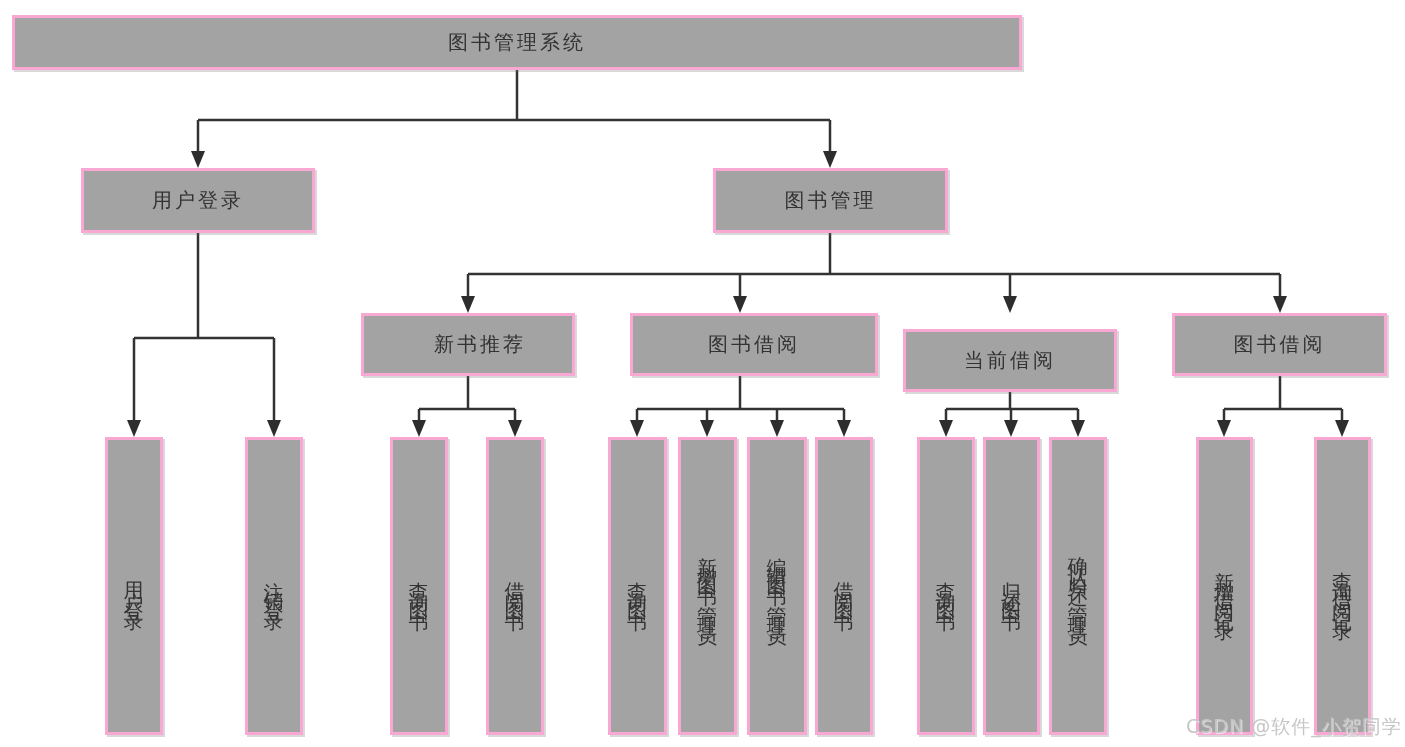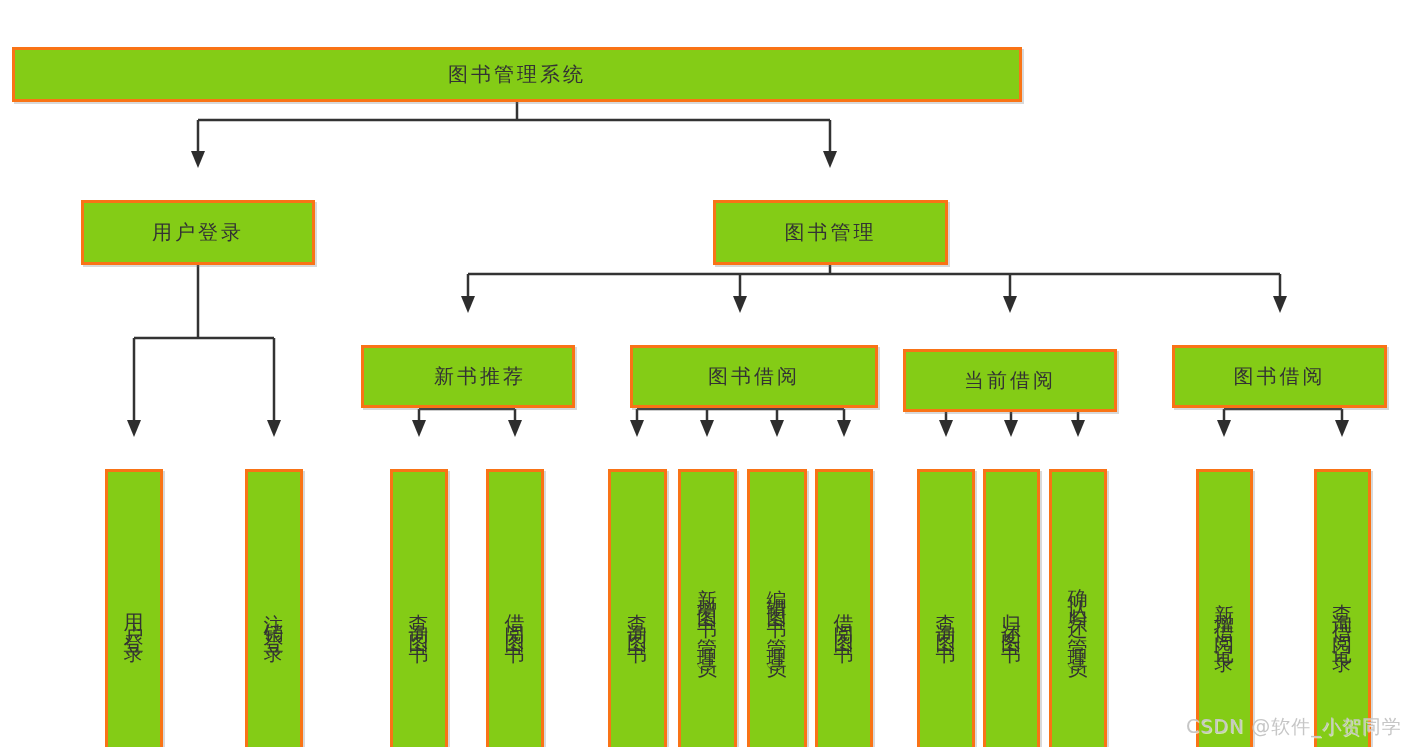--- a/index.html
+++ b/index.html
@@ -19,28 +19,27 @@
     position: absolute;
     left: 0;
     top: 0;
     width: 1405px;
     height: 747px;
     pointer-events: none;
   }
   .box {
     position: absolute;
     box-sizing: border-box;
-    background: #84cc16;
-    border: 3px solid #f97316;
+    background: #a3a3a3;
+    border: 3px solid #f9a8d4;
     color: #333333;
     display: flex;
     align-items: center;
     justify-content: center;
     box-shadow: 2px 2px 0 rgba(120,120,120,0.28);
-    margin-top: 32px;
   }
   .hnode {
     font-size: 20px;
     letter-spacing: 3px;
     white-space: nowrap;
   }
   .vnode {
     font-size: 20px;
     writing-mode: vertical-rl;
     text-orientation: mixed;
@@ -154,21 +153,21 @@
     </g>
   </svg>
 
   <div class="box hnode" style="left:12px; top:15px; width:1010px; height:55px;">图书管理系统</div>
 
   <div class="box hnode" style="left:81px; top:168px; width:234px; height:65px;">用户登录</div>
   <div class="box hnode" style="left:713px; top:168px; width:235px; height:65px;">图书管理</div>
 
   <div class="box hnode" style="left:361px; top:313px; width:214px; height:63px;padding-left:24px;">新书推荐</div>
   <div class="box hnode" style="left:630px; top:313px; width:248px; height:63px;">图书借阅</div>
-  <div class="box hnode" style="left:903px; top:317px; width:214px; height:63px;">当前借阅</div>
+  <div class="box hnode" style="left:903px; top:329px; width:214px; height:63px;">当前借阅</div>
   <div class="box hnode" style="left:1172px; top:313px; width:215px; height:63px;">图书借阅</div>
 
   <div class="box vnode" style="left:105px; top:437px; width:58px; height:298px;">用户登录</div>
   <div class="box vnode" style="left:245px; top:437px; width:58px; height:298px;">注销登录</div>
 
   <div class="box vnode" style="left:390px; top:437px; width:58px; height:298px;">查询图书</div>
   <div class="box vnode" style="left:486px; top:437px; width:58px; height:298px;">借阅图书</div>
 
   <div class="box vnode" style="left:608px; top:437px; width:59px; height:298px;">查询图书</div>
   <div class="box vnode" style="left:678px; top:437px; width:59px; height:298px;">新增图书（管理员）</div>

